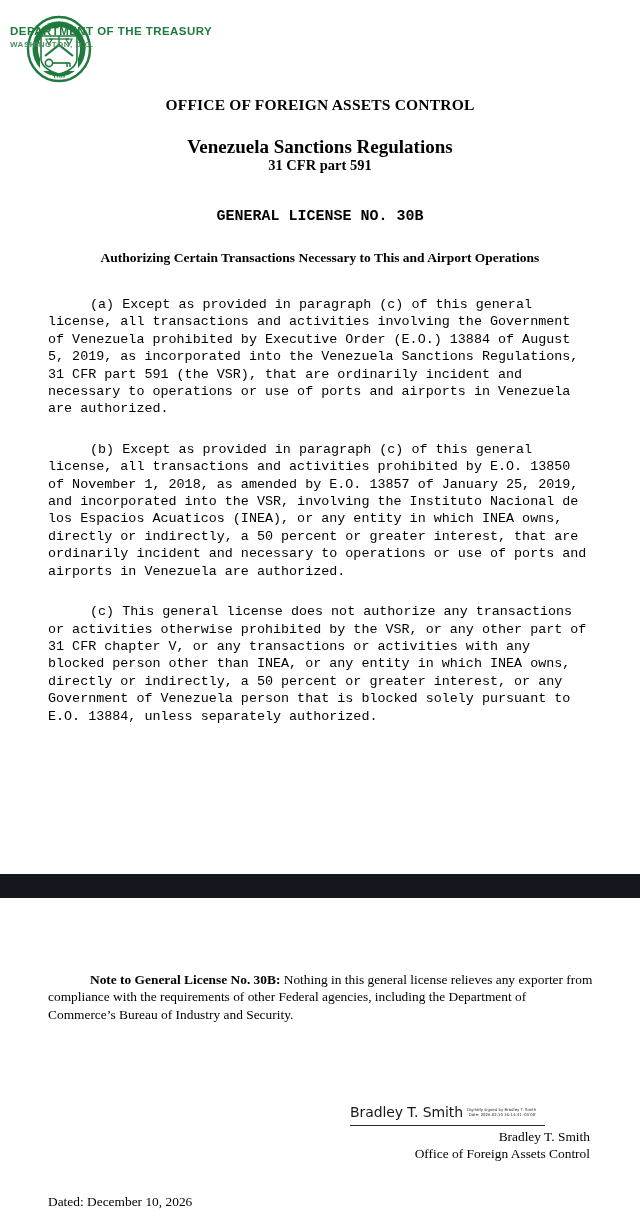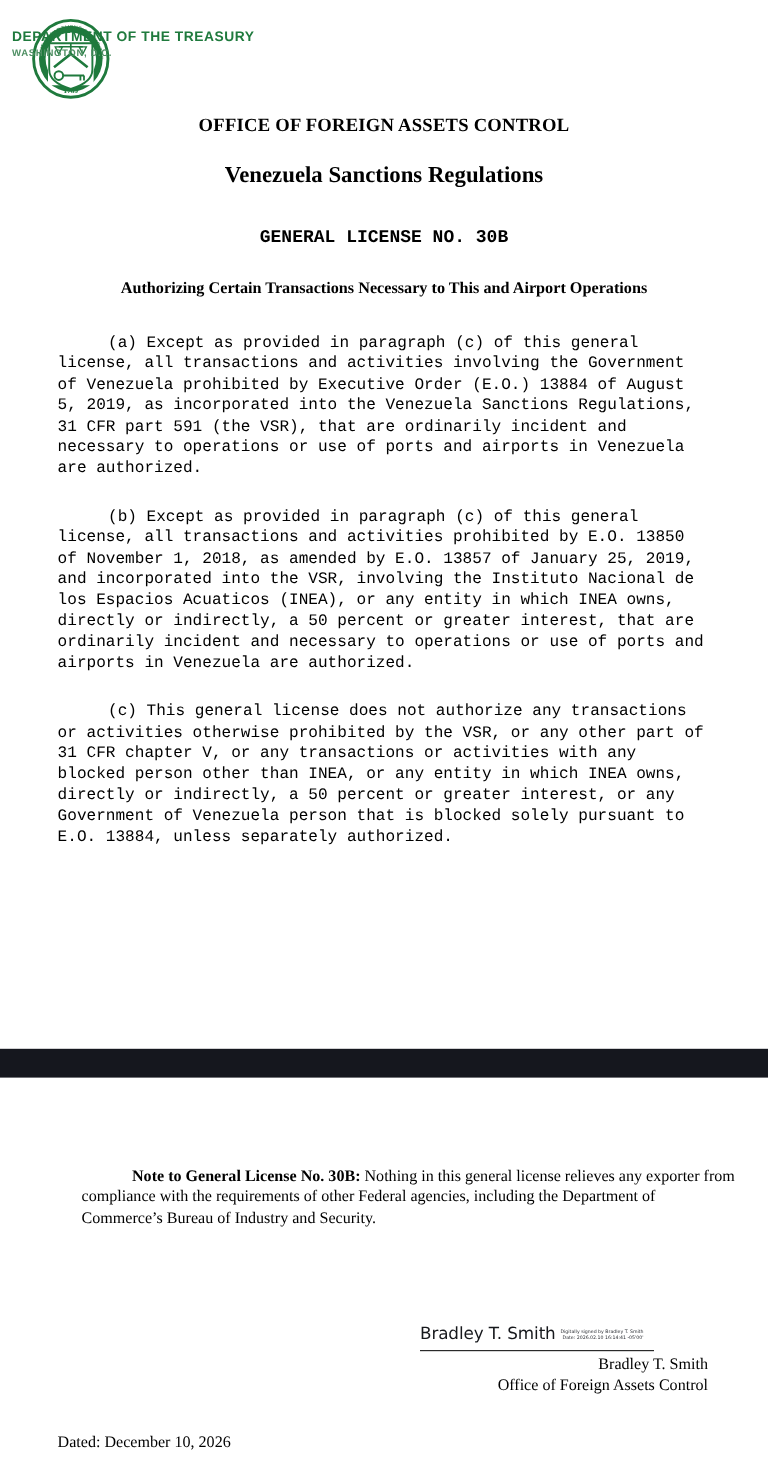--- a/index.html
+++ b/index.html
@@ -124,21 +124,20 @@
     height: 24px;
     background: #15171e;
   }
 
   
   .note-area {
     position: absolute;
     left: 48px;
     top: 971px;
     width: 545px;
-    margin-left: 20px;
   }
   .note-area p {
     font-size: 13.4px;
     line-height: 17.4px;
     margin: 0;
     text-indent: 42px;
     text-align: left;
   }
 
   
@@ -229,20 +228,21 @@
 
     <div class="treasury-heading">
       <div class="dept">DEPARTMENT OF THE TREASURY</div>
       <div class="city">WASHINGTON, D.C.</div>
     </div>
   </div>
 
   <div class="title-block">
     <div class="office-title">OFFICE OF FOREIGN ASSETS CONTROL</div>
     <div class="reg-title">Venezuela Sanctions Regulations</div>
+    <div class="reg-cfr">31 CFR part 591</div>
     <div class="gl-number">GENERAL LICENSE NO. 30B</div>
     <div class="gl-subject">Authorizing Certain Transactions Necessary to This and Airport Operations</div>
   </div>
 
   <div class="body-area">
     <p class="para">(a) Except as provided in paragraph (c) of this general license, all transactions and activities involving the Government of Venezuela prohibited by Executive Order (E.O.) 13884 of August 5, 2019, as incorporated into the Venezuela Sanctions Regulations, 31 CFR part 591 (the VSR), that are ordinarily incident and necessary to operations or use of ports and airports in Venezuela are authorized.</p>
     <p class="para">(b) Except as provided in paragraph (c) of this general license, all transactions and activities prohibited by E.O. 13850 of November 1, 2018, as amended by E.O. 13857 of January 25, 2019, and incorporated into the VSR, involving the Instituto Nacional de los Espacios Acuaticos (INEA), or any entity in which INEA owns, directly or indirectly, a 50 percent or greater interest, that are ordinarily incident and necessary to operations or use of ports and airports in Venezuela are authorized.</p>
     <p class="para">(c) This general license does not authorize any transactions or activities otherwise prohibited by the VSR, or any other part of 31 CFR chapter V, or any transactions or activities with any blocked person other than INEA, or any entity in which INEA owns, directly or indirectly, a 50 percent or greater interest, or any Government of Venezuela person that is blocked solely pursuant to E.O. 13884, unless separately authorized.</p>
   </div>
 

